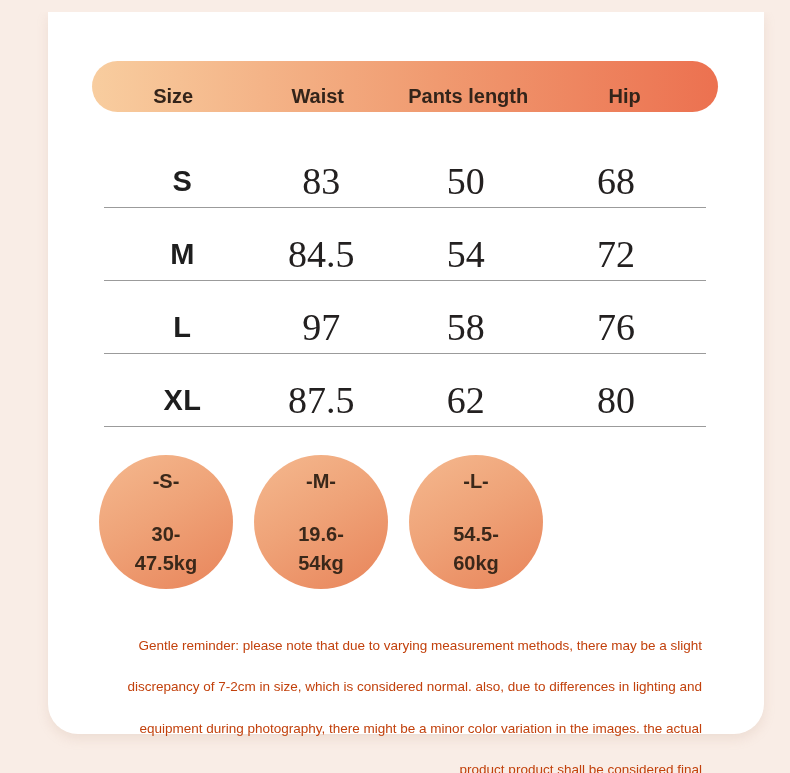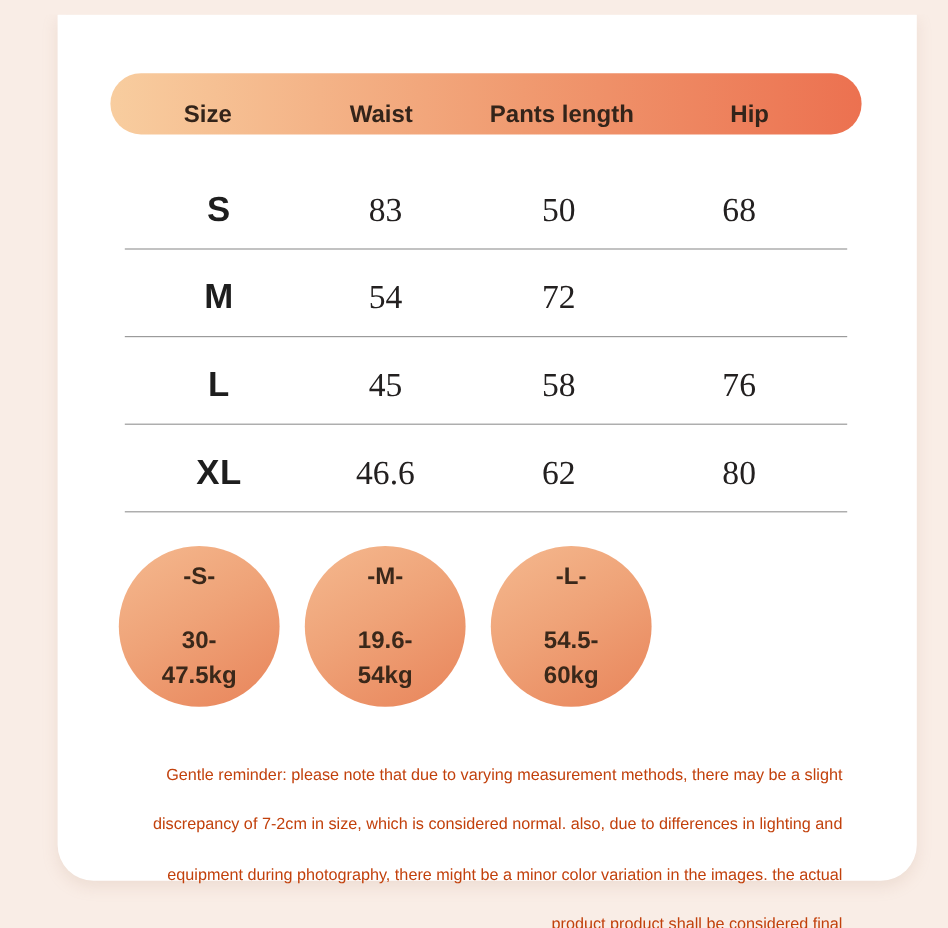--- a/index.html
+++ b/index.html
@@ -43,21 +43,21 @@
     border-bottom: 1px solid #9b9b9b;
   }
   .cell-size {
     font-weight: bold;
     font-size: 29px;
     color: #1e1e1e;
     letter-spacing: 0.5px;
   }
   .cell-num {
     font-family: "Liberation Serif", serif;
-    font-size: 28px;
+    font-size: 38px;
     color: #232020;
   }
   .circles {
     position: absolute;
     top: 431px; left: 0;
     width: 716px;
     display: flex;
     padding-left: 51px;
     gap: 21px;
   }
@@ -105,34 +105,35 @@
 
       <div class="grid-row body-row">
         <div class="cell-size">S</div>
         <div class="cell-num">83</div>
         <div class="cell-num">50</div>
         <div class="cell-num">68</div>
       </div>
 
       <div class="grid-row body-row">
         <div class="cell-size">M</div>
+        <div class="cell-num">84.5</div>
         <div class="cell-num">54</div>
         <div class="cell-num">72</div>
       </div>
 
       <div class="grid-row body-row">
         <div class="cell-size">L</div>
-        <div class="cell-num">45</div>
+        <div class="cell-num">97</div>
         <div class="cell-num">58</div>
         <div class="cell-num">76</div>
       </div>
 
       <div class="grid-row body-row">
         <div class="cell-size">XL</div>
-        <div class="cell-num">46.6</div>
+        <div class="cell-num">87.5</div>
         <div class="cell-num">62</div>
         <div class="cell-num">80</div>
       </div>
 
     </div>
   </div>
 
   <div class="circles">
 
     <div class="circle">

